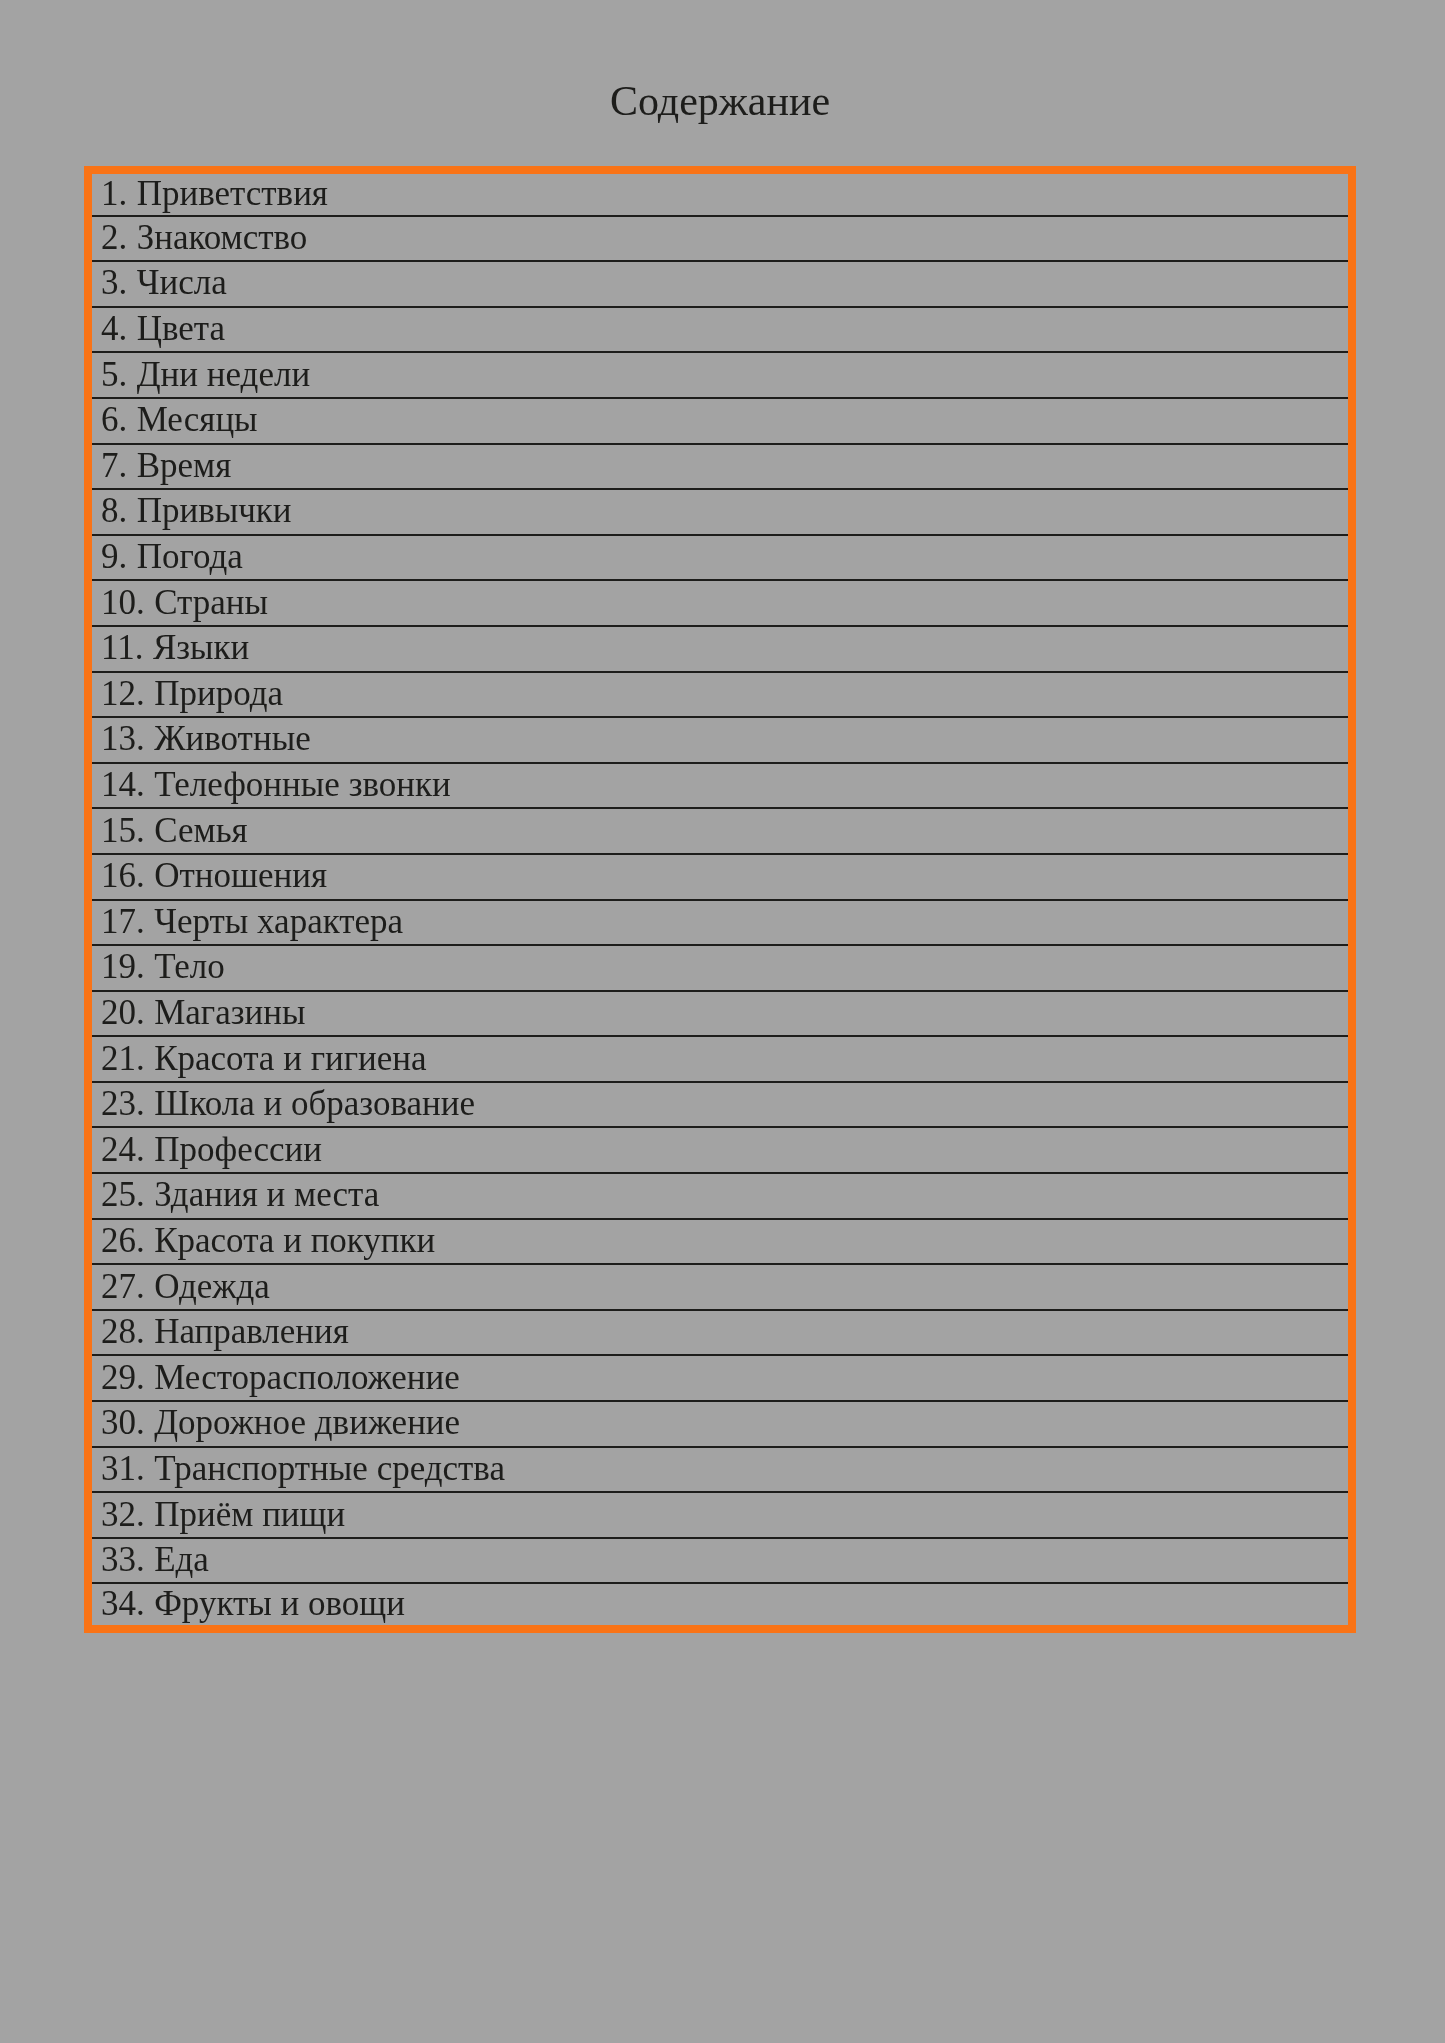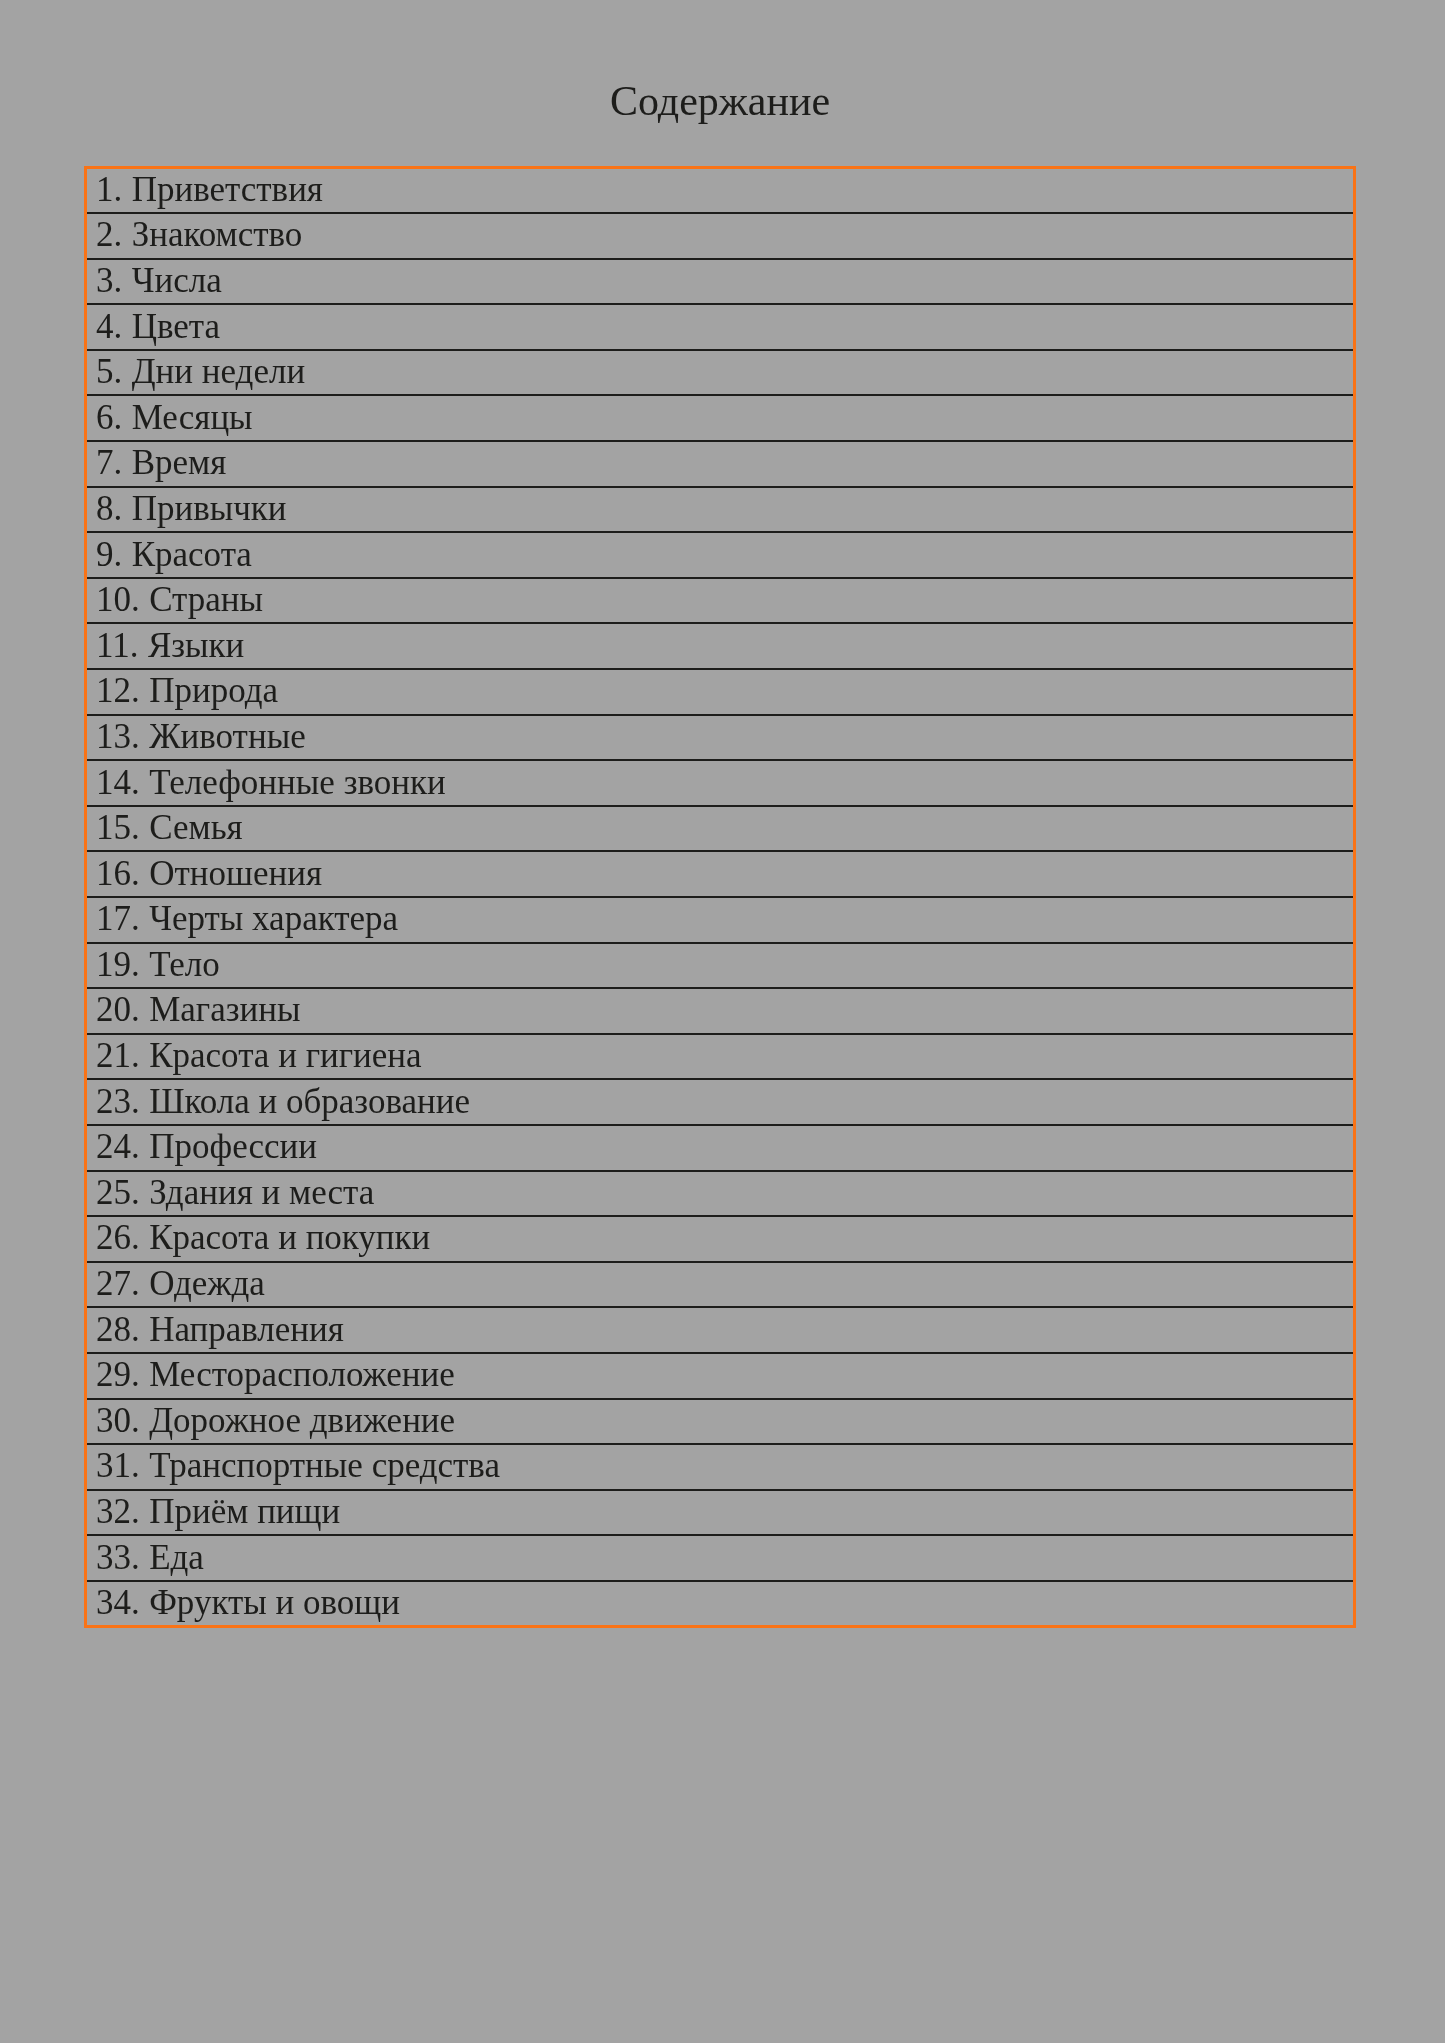--- a/index.html
+++ b/index.html
@@ -22,21 +22,21 @@
     line-height: 1.0;
     color: #1d1d1b;
     font-weight: 400;
   }
   table.toc-table {
     position: absolute;
     left: 84px; top: 166px;
     width: 1272px;
     border-collapse: collapse;
     table-layout: fixed;
-    border: 3px solid #f97316;
+    border: 8px solid #f97316;
     padding-left: 40px;
   }
   table.toc-table td {
     border: 2px solid #1d1d1b;
     height: 45.6px;
     padding: 0 10px 2px 9px;
     font-size: 35px;
     line-height: 1.0;
     color: #1d1d1b;
     vertical-align: middle;
@@ -96,21 +96,21 @@
   </tr>
 
   <tr>
     <td>
       <span class="toc-item-number">8.</span><span class="toc-item-label">Привычки</span>
     </td>
   </tr>
 
   <tr>
     <td>
-      <span class="toc-item-number">9.</span><span class="toc-item-label">Красота</span>
+      <span class="toc-item-number">9.</span><span class="toc-item-label">Погода</span>
     </td>
   </tr>
 
   <tr>
     <td>
       <span class="toc-item-number">10.</span><span class="toc-item-label">Страны</span>
     </td>
   </tr>
 
   <tr>

